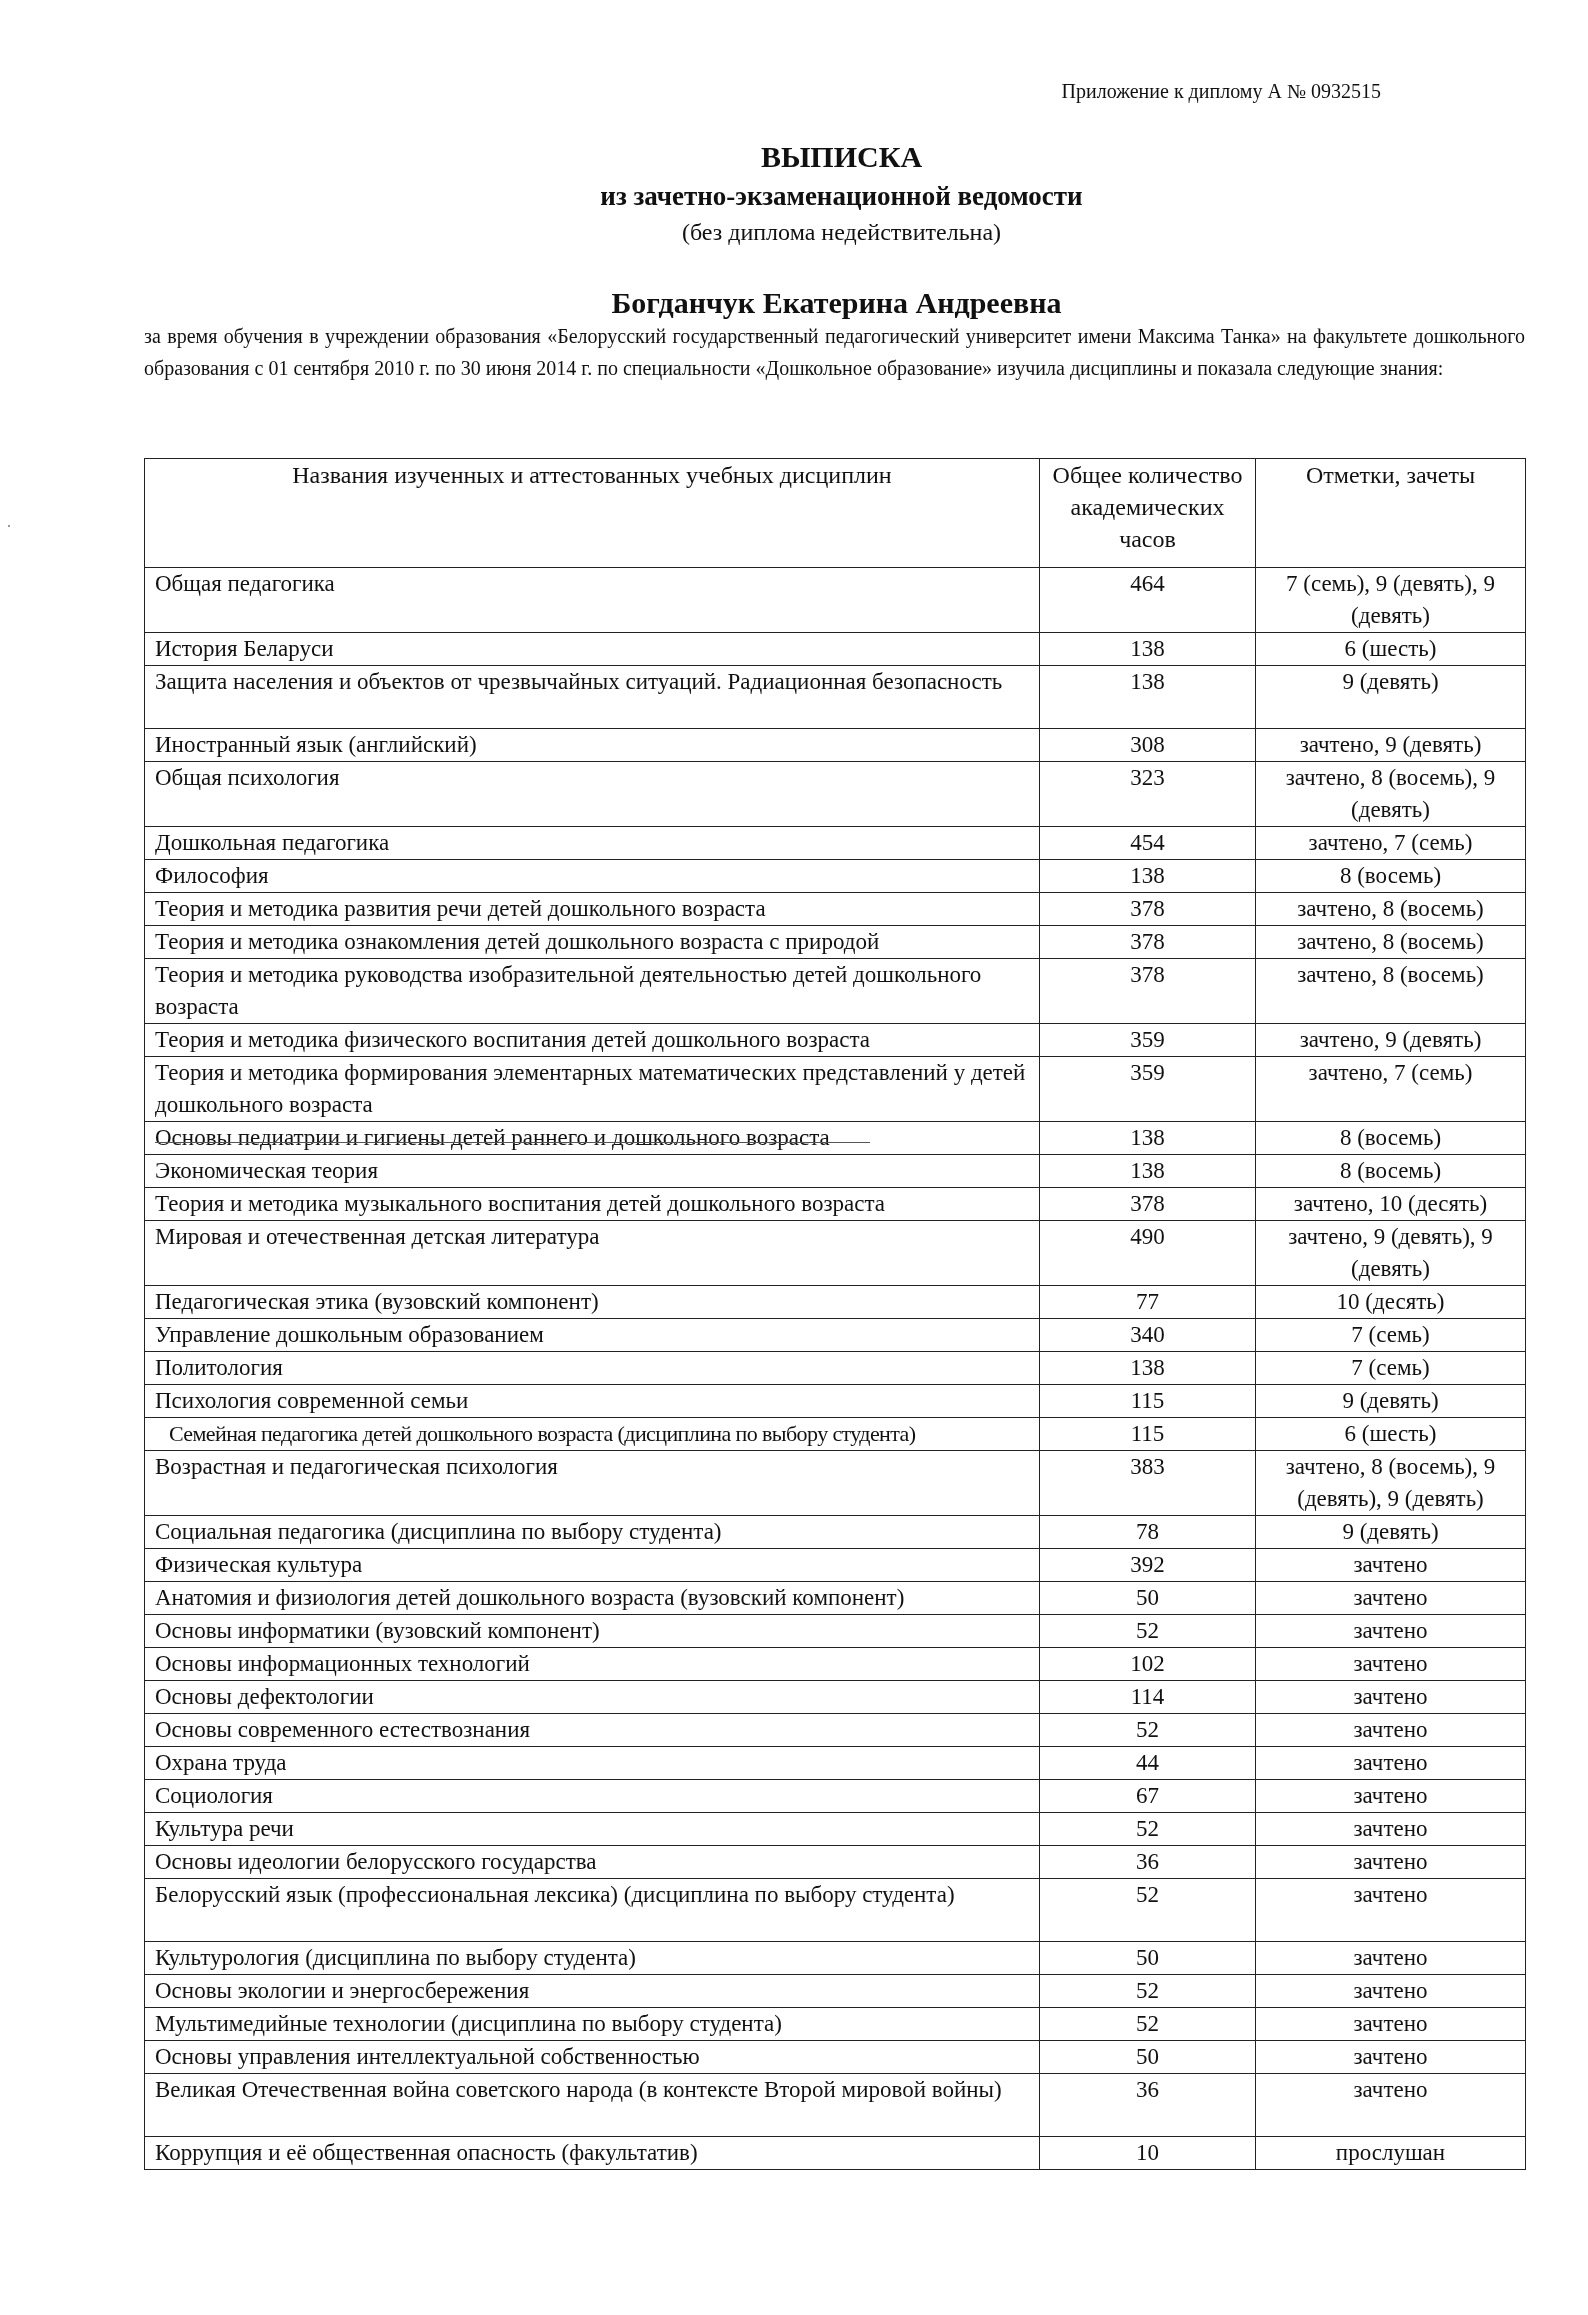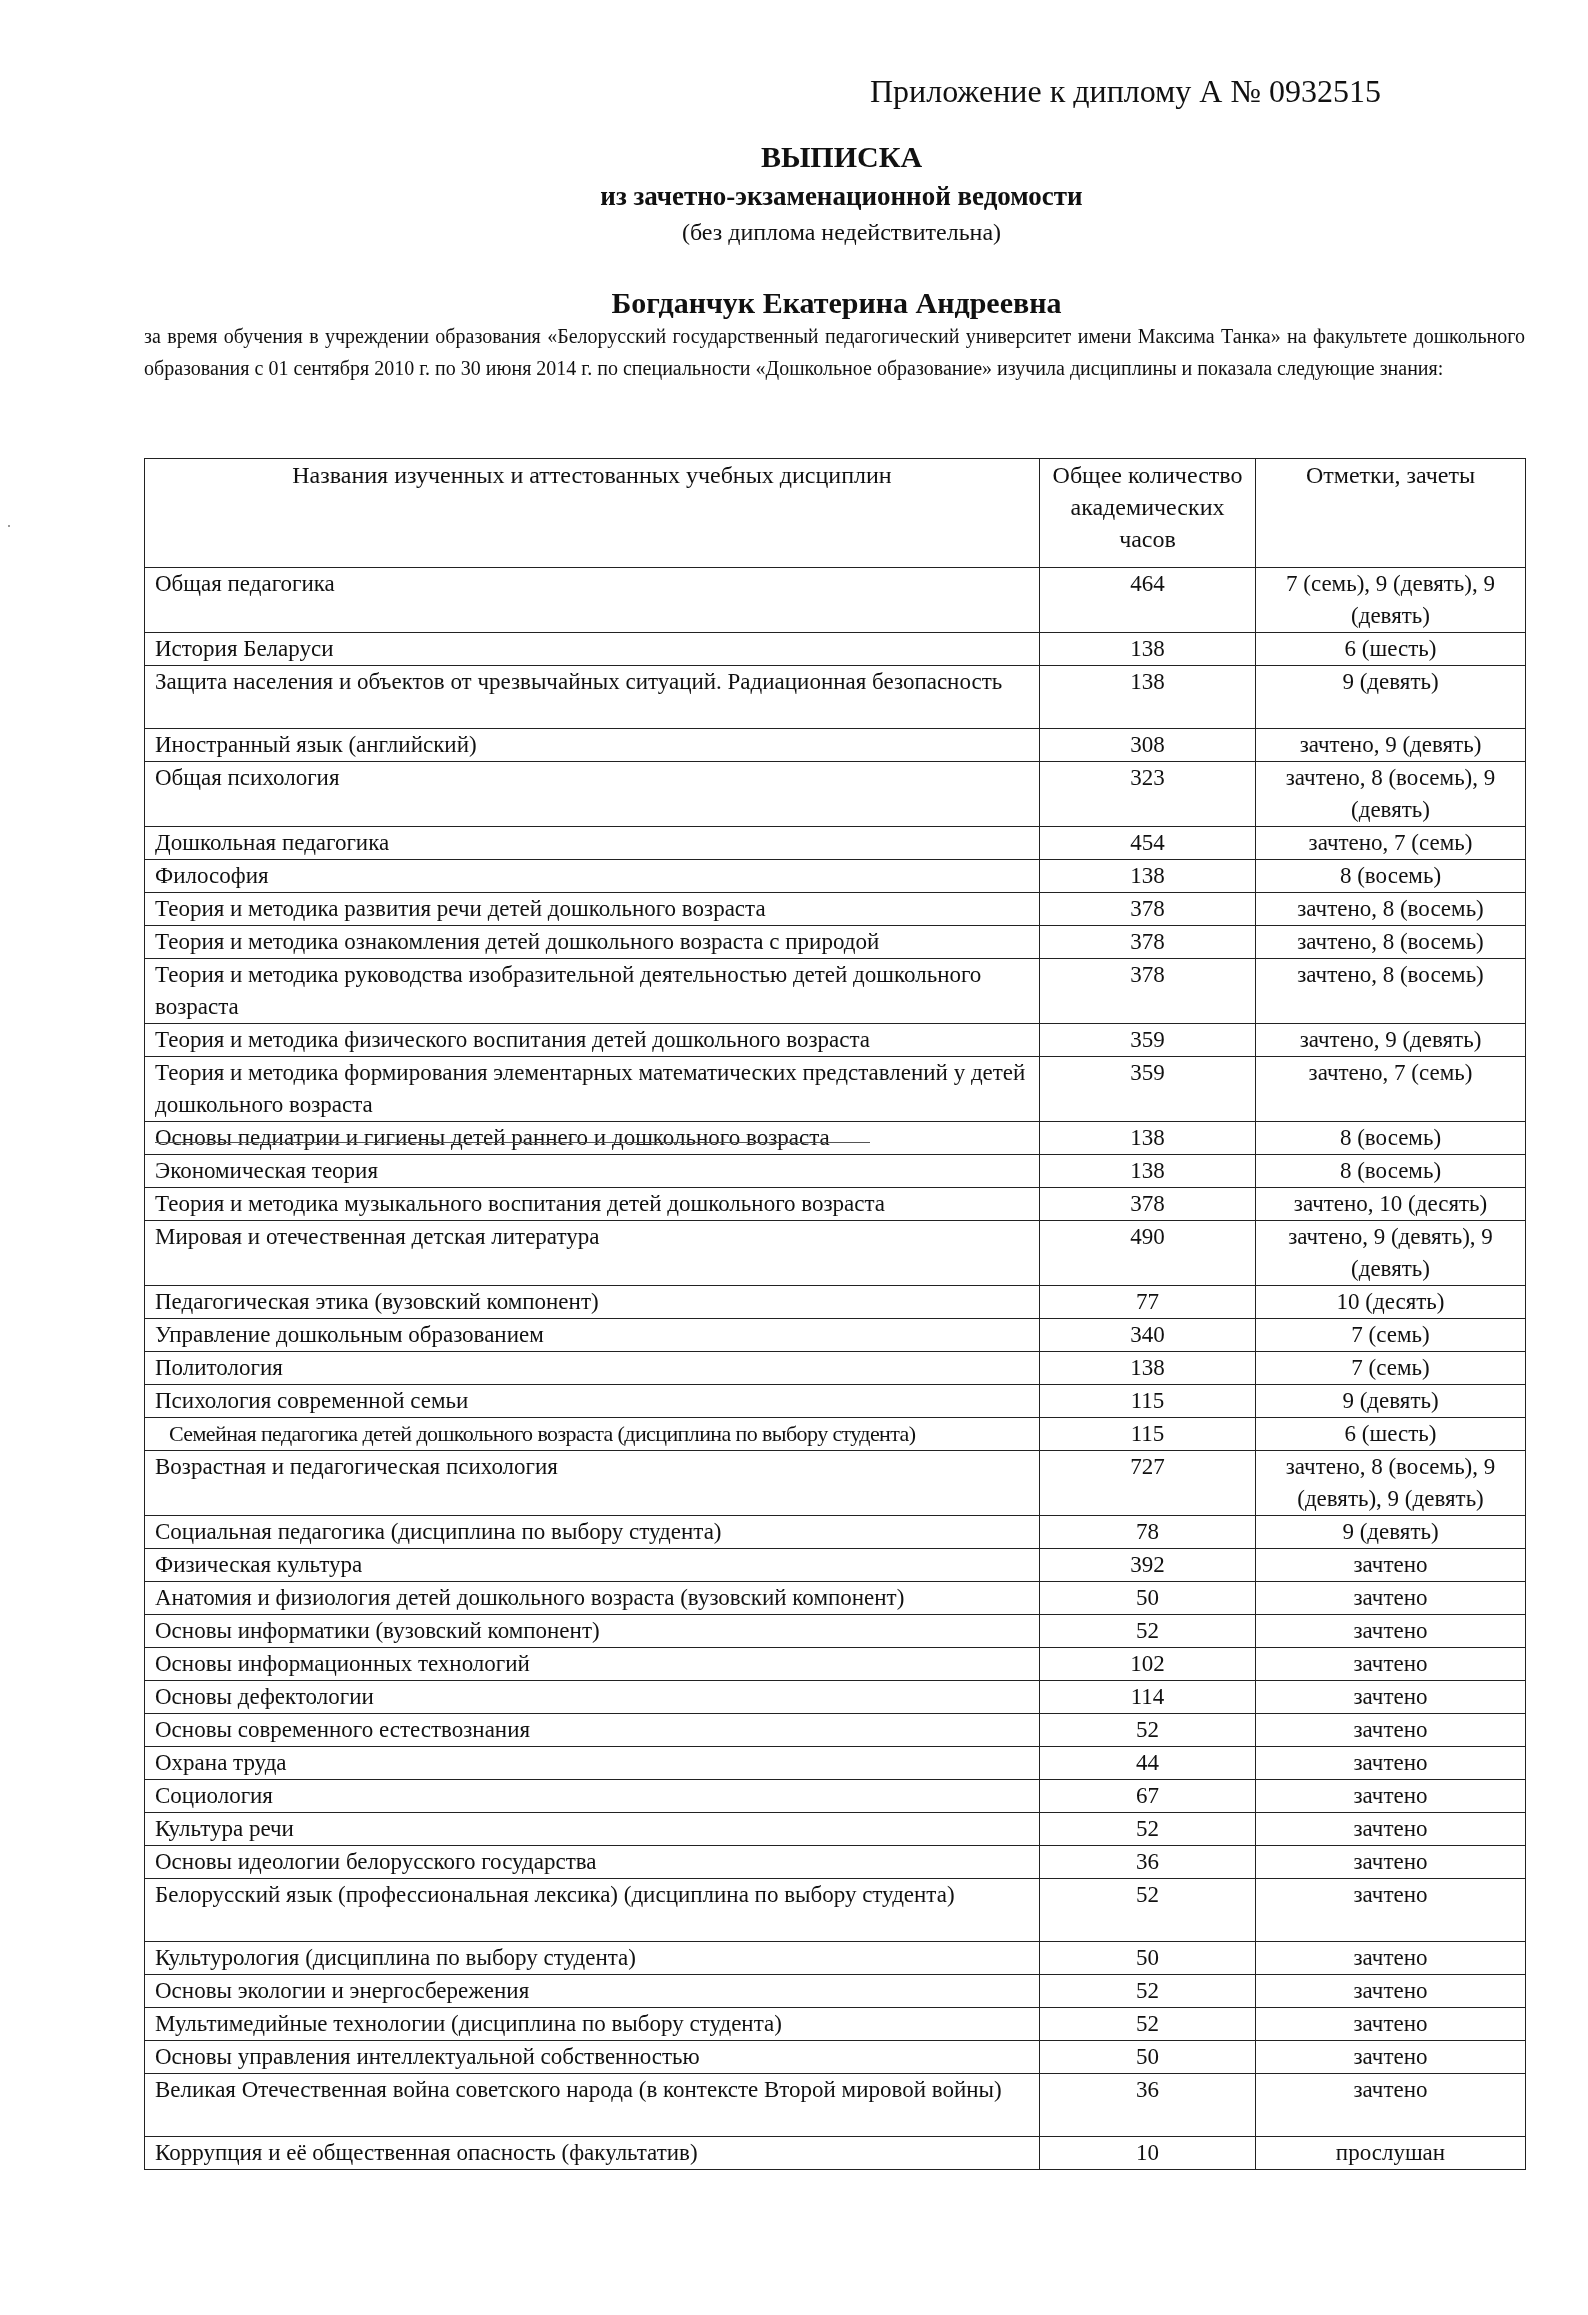--- a/index.html
+++ b/index.html
@@ -3,21 +3,21 @@
 <meta charset="utf-8">
 <style>
   html, body { margin: 0; padding: 0; background: #ffffff; }
   body {
     width: 1589px; height: 2316px; position: relative; overflow: hidden;
     font-family: "Liberation Serif", "DejaVu Serif", serif;
     color: #111111;
   }
   .annex {
     position: absolute; top: 71px; right: 208px;
-    font-size: 32px; line-height: 40px; white-space: nowrap;
+    font-size: 20px; line-height: 40px; white-space: nowrap;
   }
   .title {
     position: absolute; top: 137px; left: 0; width: 1683px;
     text-align: center; font-weight: bold; font-size: 30px; line-height: 40px;
   }
   .subtitle {
     position: absolute; top: 178px; left: 0; width: 1683px;
     text-align: center; font-weight: bold; font-size: 27px; line-height: 36px;
   }
   .note {
@@ -192,21 +192,21 @@
         <td class="hours">115</td>
         <td class="mark">9 (девять)</td>
       </tr>
       <tr>
         <td class="name condensed"><span>Семейная педагогика детей дошкольного возраста (дисциплина по выбору студента)</span></td>
         <td class="hours">115</td>
         <td class="mark">6 (шесть)</td>
       </tr>
       <tr class="double">
         <td class="name"><span>Возрастная и педагогическая психология</span></td>
-        <td class="hours">727</td>
+        <td class="hours">383</td>
         <td class="mark">зачтено, 8 (восемь), 9 (девять), 9 (девять)</td>
       </tr>
       <tr>
         <td class="name"><span>Социальная педагогика (дисциплина по выбору студента)</span></td>
         <td class="hours">78</td>
         <td class="mark">9 (девять)</td>
       </tr>
       <tr>
         <td class="name"><span>Физическая культура</span></td>
         <td class="hours">392</td>

